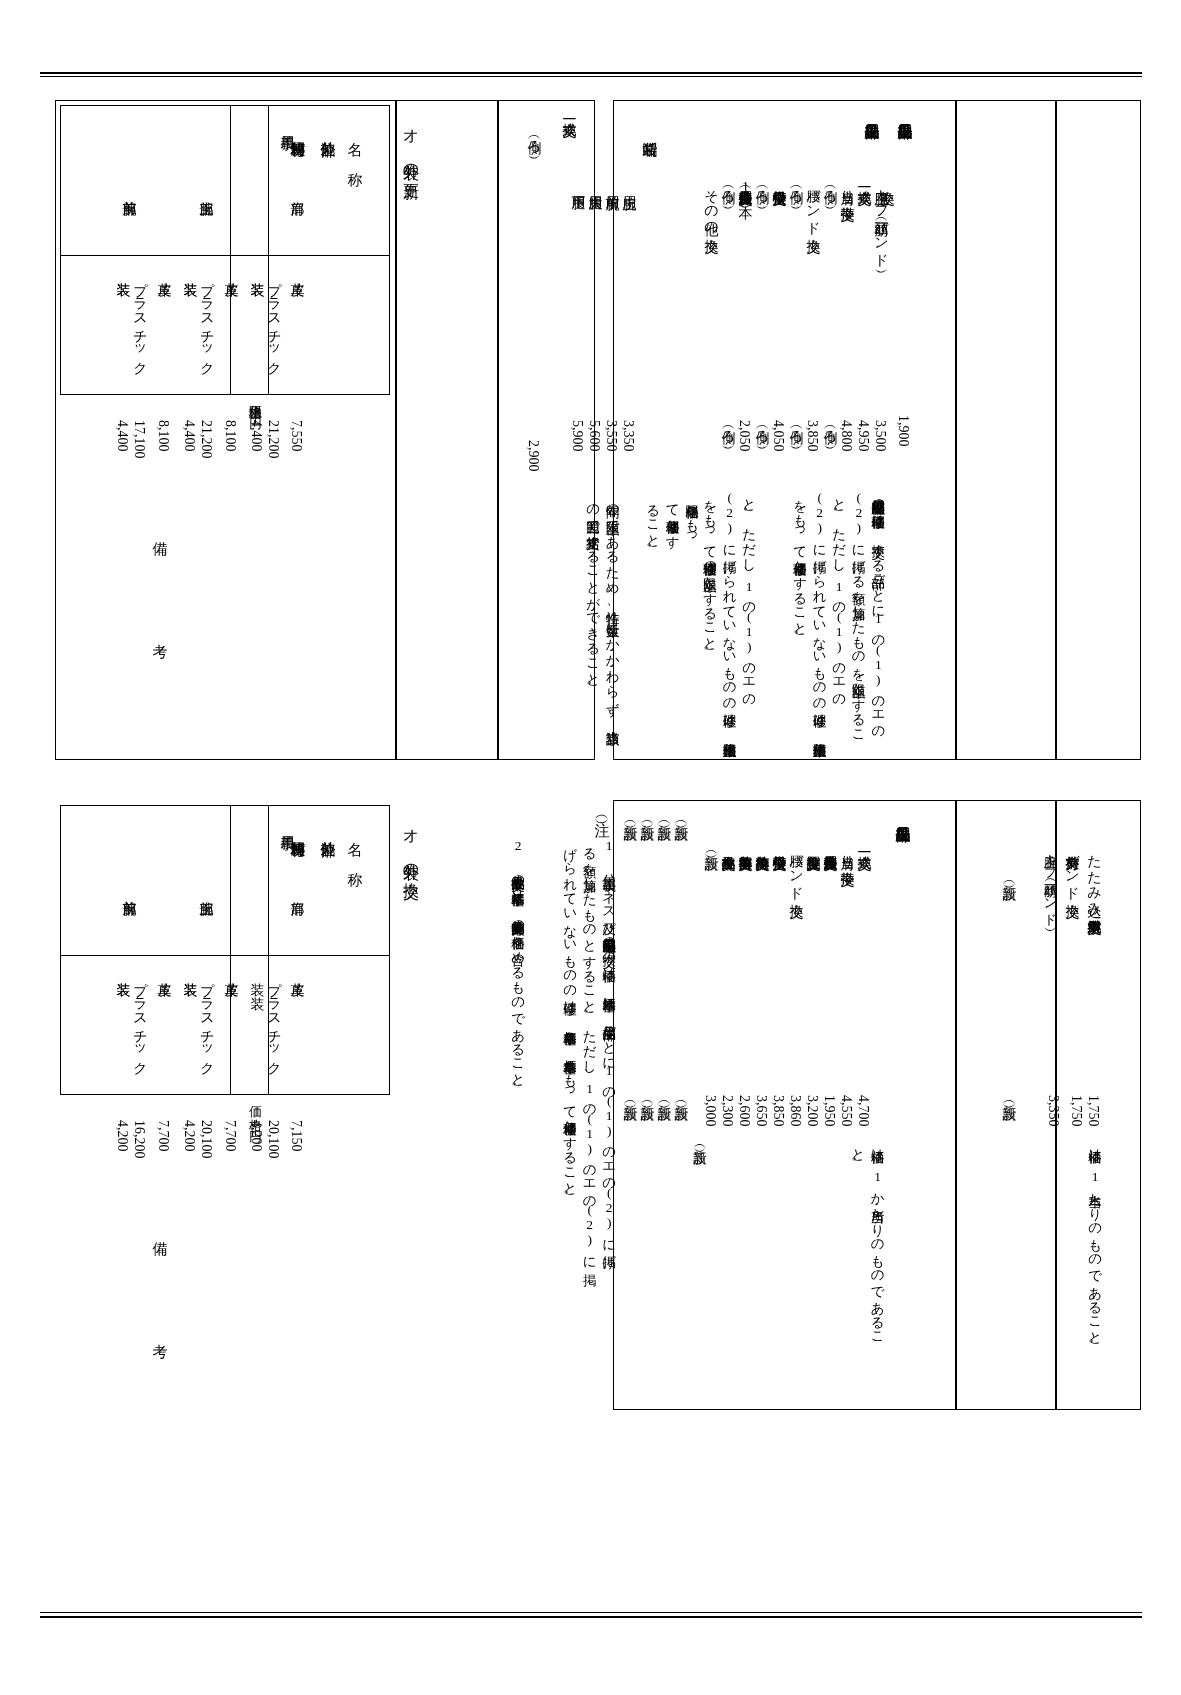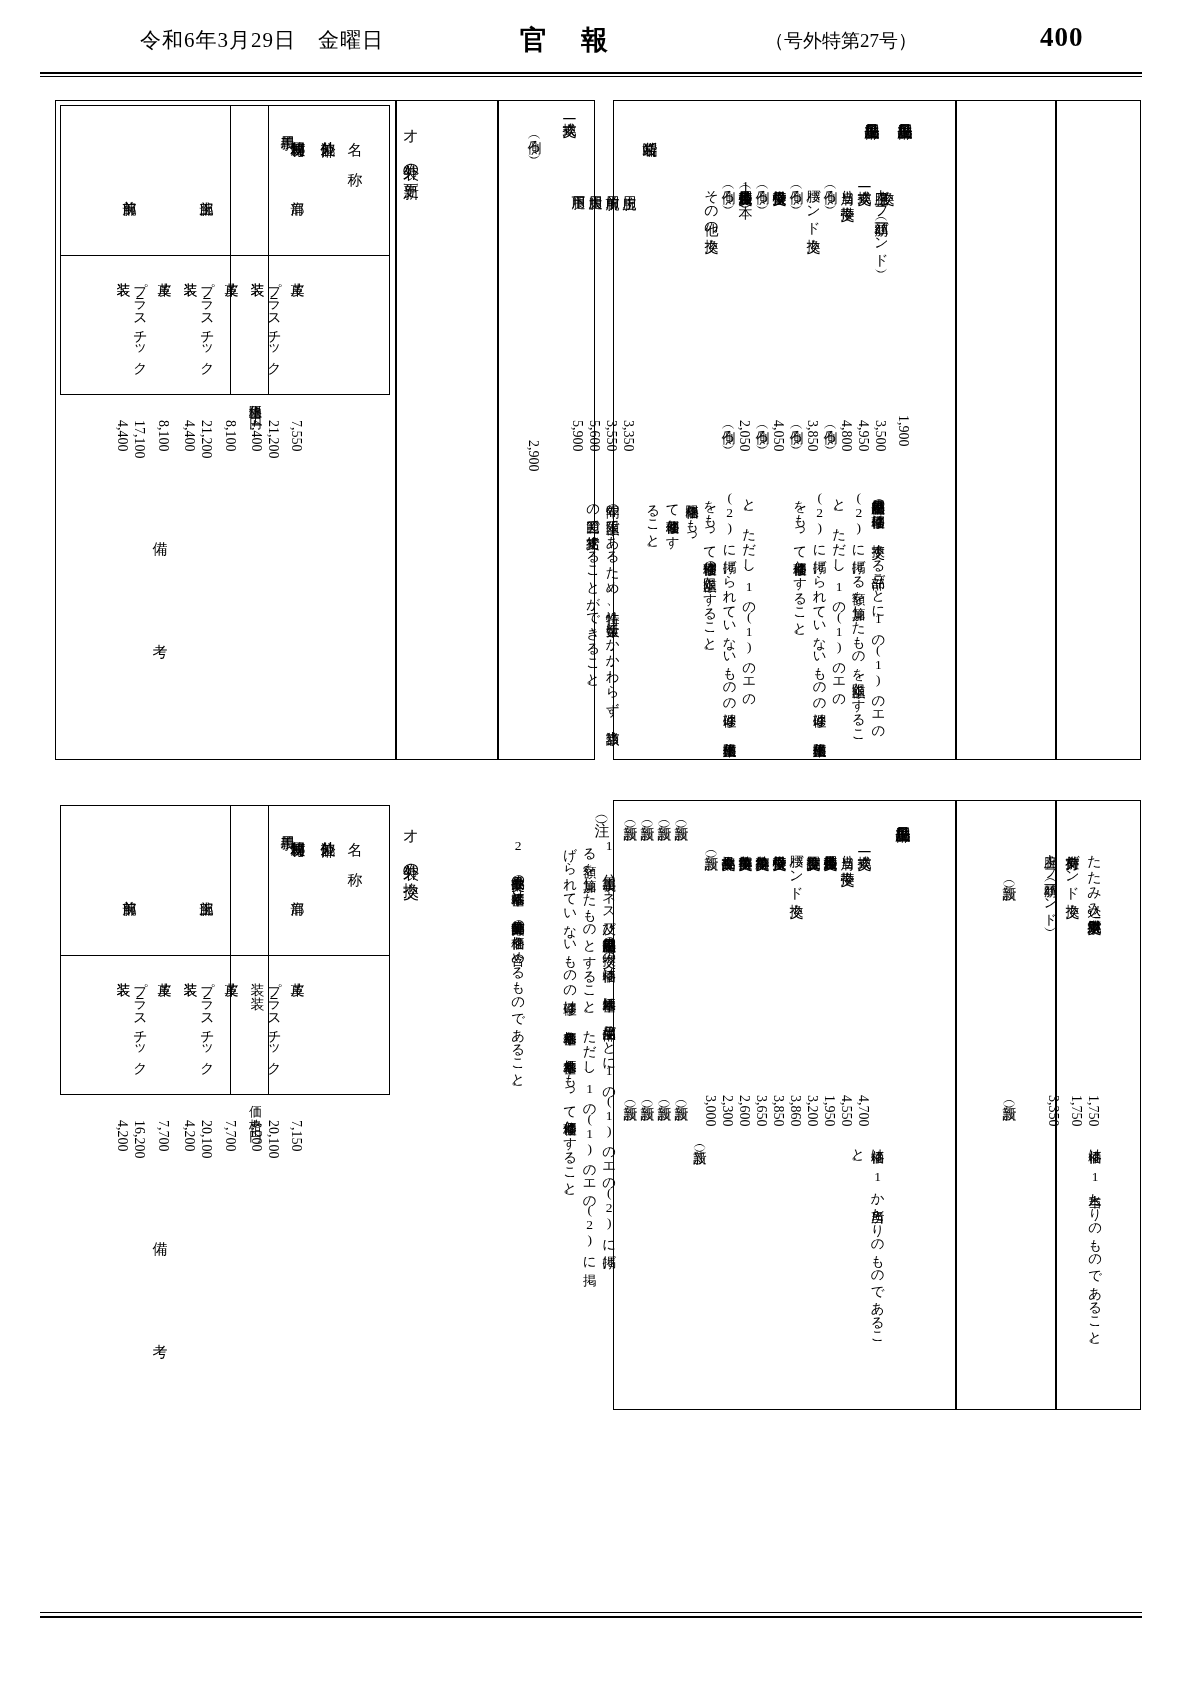--- a/index.html
+++ b/index.html
@@ -29,26 +29,20 @@
   .cellv{position:absolute;writing-mode:vertical-rl;text-orientation:upright;white-space:nowrap;font-size:14px;}
   .cellnum{position:absolute;writing-mode:vertical-rl;text-orientation:mixed;white-space:nowrap;font-size:14px;letter-spacing:0px;}
   .notev{position:absolute;writing-mode:vertical-rl;text-orientation:upright;font-size:13.5px;line-height:1.45;white-space:pre-wrap;}
   .lbl{position:absolute;writing-mode:vertical-rl;text-orientation:upright;white-space:nowrap;font-size:15px;}
 </style>
 </head>
 <body>
 
 <div class="page">
 
-  <div class="hdr">
-    <div class="hdr-date">令和6年3月29日　金曜日</div>
-    <div class="hdr-title">官報</div>
-    <div class="hdr-no">（号外特第27号）</div>
-    <div class="hdr-pg">400</div>
-  </div>
   <div class="rule rule-top"></div>
   <div class="rule rule-top2"></div>
   <div class="rule rule-bot"></div>
   <div class="rule rule-bot2"></div>
 
   <div class="tbl" style="left:55px;top:100px;width:540px;height:660px;"></div>
 
   <div class="ln" style="left:395px;top:100px;width:1.5px;height:660px;"></div>
   <div class="ln" style="left:497px;top:100px;width:1.5px;height:660px;"></div>
 

